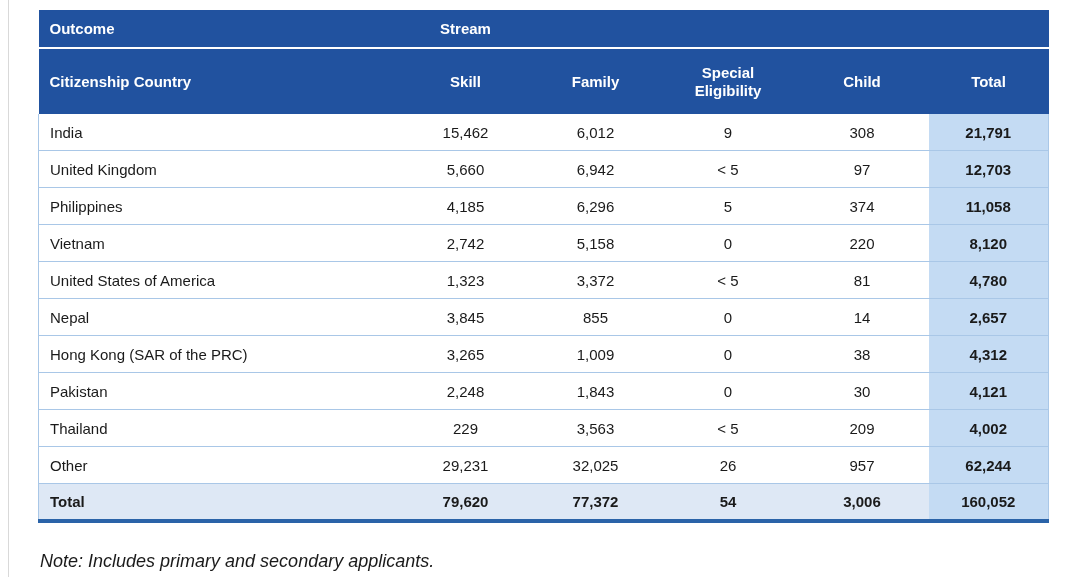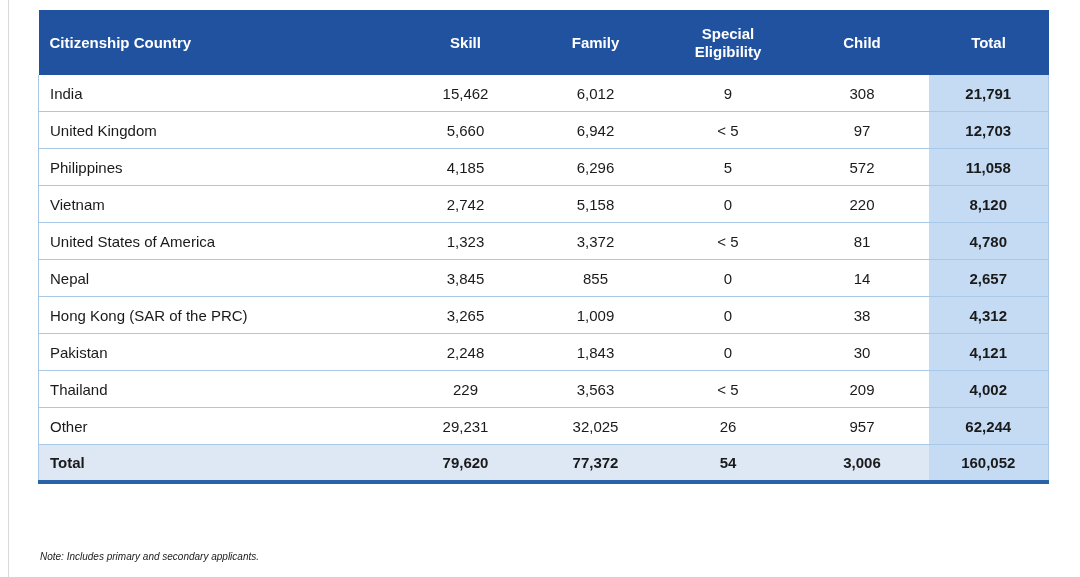--- a/index.html
+++ b/index.html
@@ -70,39 +70,47 @@
   }
   tr.total-row td{
     background:var(--total-row-bg);
     font-weight:bold;
     height:35px;
     border-bottom:4px solid var(--bottom-border);
   }
   tr.total-row td.totalcol{background:var(--total-col-bg);}
   .note{
     position:absolute;left:40px;top:551px;
-    font-style:italic;font-size:10px;
+    font-style:italic;font-size:18px;
     color:var(--body-text);
   }
 </style>
 </head>
 <body>
 
 <div class="left-rule"></div>
 
 <table class="data-table">
   <colgroup>
     <col style="width:362px">
       <col style="width:130px">
       <col style="width:130px">
     <col style="width:135px">
       <col style="width:133px">
       <col style="width:120px">
   </colgroup>
   <thead>
+    <tr class="hdr1">
+      <th class="left-align">Outcome</th>
+      <th>Stream</th>
+      <th></th>
+      <th></th>
+      <th></th>
+      <th></th>
+    </tr>
     <tr class="hdr2">
       <th class="left-align">Citizenship Country</th>
       <th>Skill</th>
       <th>Family</th>
       <th>
           <div class="wrap-narrow">Special Eligibility</div>
         </th>
       <th>Child</th>
       <th>Total</th>
     </tr>
@@ -122,21 +130,21 @@
       <td>6,942</td>
       <td>&lt; 5</td>
       <td>97</td>
       <td class="totalcol">12,703</td>
     </tr>
     <tr>
       <td class="country">Philippines</td>
       <td>4,185</td>
       <td>6,296</td>
       <td>5</td>
-      <td>572</td>
+      <td>374</td>
       <td class="totalcol">11,058</td>
     </tr>
     <tr>
       <td class="country">Vietnam</td>
       <td>2,742</td>
       <td>5,158</td>
       <td>0</td>
       <td>220</td>
       <td class="totalcol">8,120</td>
     </tr>

